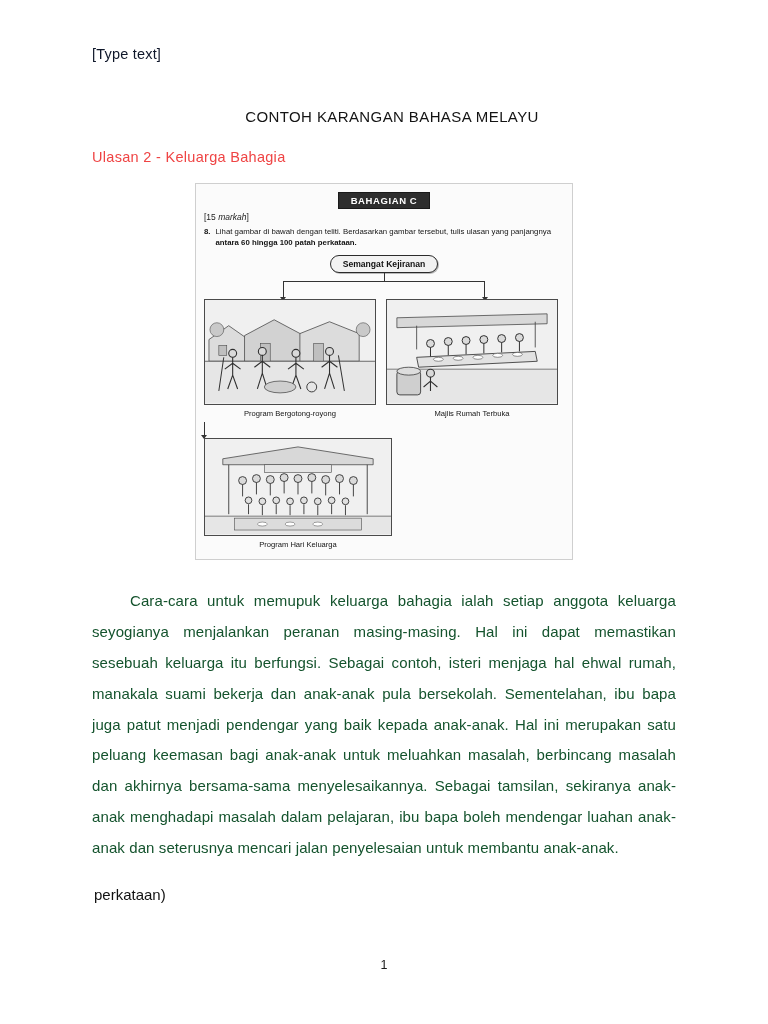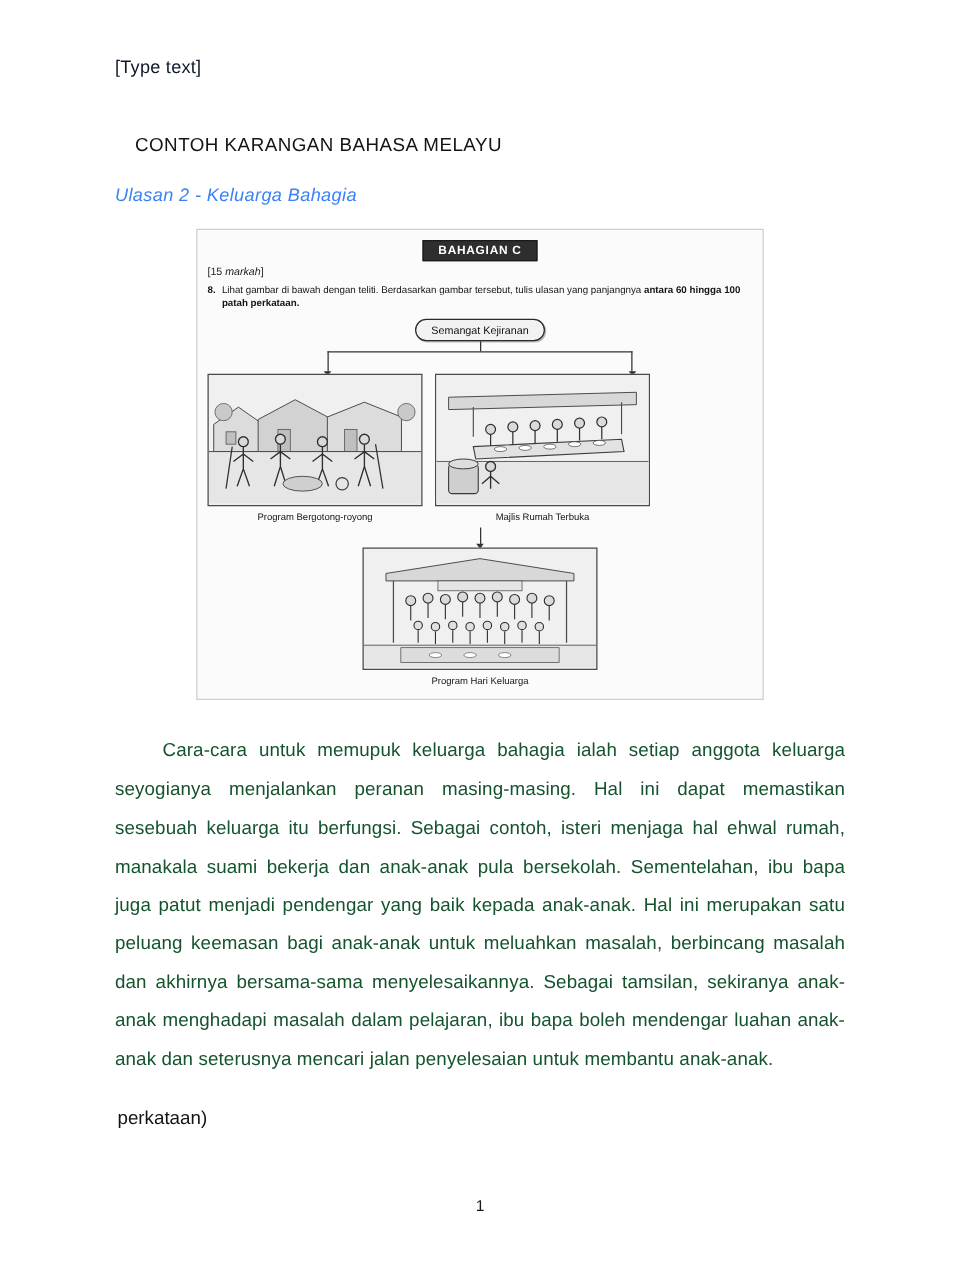--- a/index.html
+++ b/index.html
@@ -26,37 +26,37 @@
     font-size: 14.5px;
     color: #0f172a;
     margin: 6px 0 0 0;
     letter-spacing: 0.2px;
   }
   .doc-title {
     font-size: 15px;
     margin: 46px 0 0 16px;
     letter-spacing: 0.4px;
     color: #141414;
+    text-align: center;
   }
   .doc-subtitle {
     font-size: 14.5px;
     margin: 24px 0 0 0;
     letter-spacing: 0.3px;
-    color: #3b82f6;
-    font-style: italic;
+    color: #ef4444;
   }
 
   
   .figure-wrap {
     margin: 18px 0 0 0;
     display: flex;
     justify-content: center;
   }
   .figure {
-    width: 454px;
+    width: 378px;
     background: #fbfbfb;
     border: 1px solid #cfcfcf;
     padding: 8px 8px 10px 8px;
     box-sizing: border-box;
     position: relative;
     filter: grayscale(100%);
   }
   .bahagian-bar {
     display: flex;
     justify-content: center;
@@ -89,21 +89,21 @@
   .semangat-wrap {
     display: flex;
     justify-content: center;
     margin-top: 7px;
   }
   .semangat {
     border: 1px solid #2b2b2b;
     border-radius: 9px;
     background: #f2f2f2;
     font-size: 8.6px;
-    font-weight: normal;
+    font-weight: bold;
     padding: 3px 12px;
     box-shadow: 1px 1px 0 #b9b9b9;
   }
   .connector {
     height: 26px;
     position: relative;
   }
   .connector .vtop {
     position: absolute;
     left: 50%;
@@ -158,21 +158,20 @@
   }
   .pic-caption {
     text-align: center;
     font-size: 7.6px;
     margin-top: 4px;
     color: #141414;
   }
   .center-block {
     display: flex;
     flex-direction: column;
-    align-items: center;
     margin-top: 4px;
   }
   .mid-connector {
     width: 1px;
     height: 16px;
     background: #333;
     position: relative;
   }
   .mid-connector::after {
     content: "";

